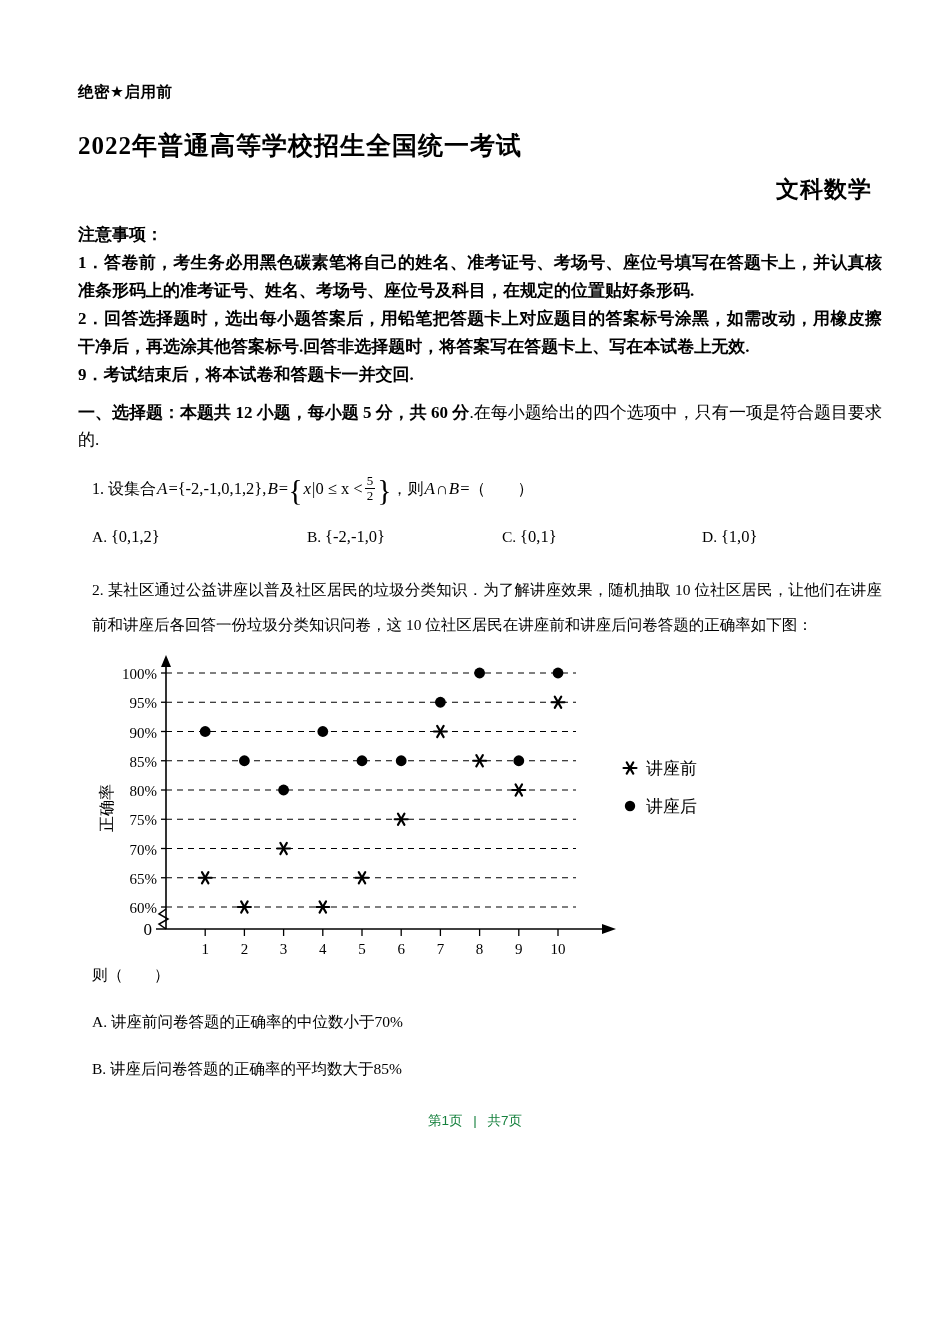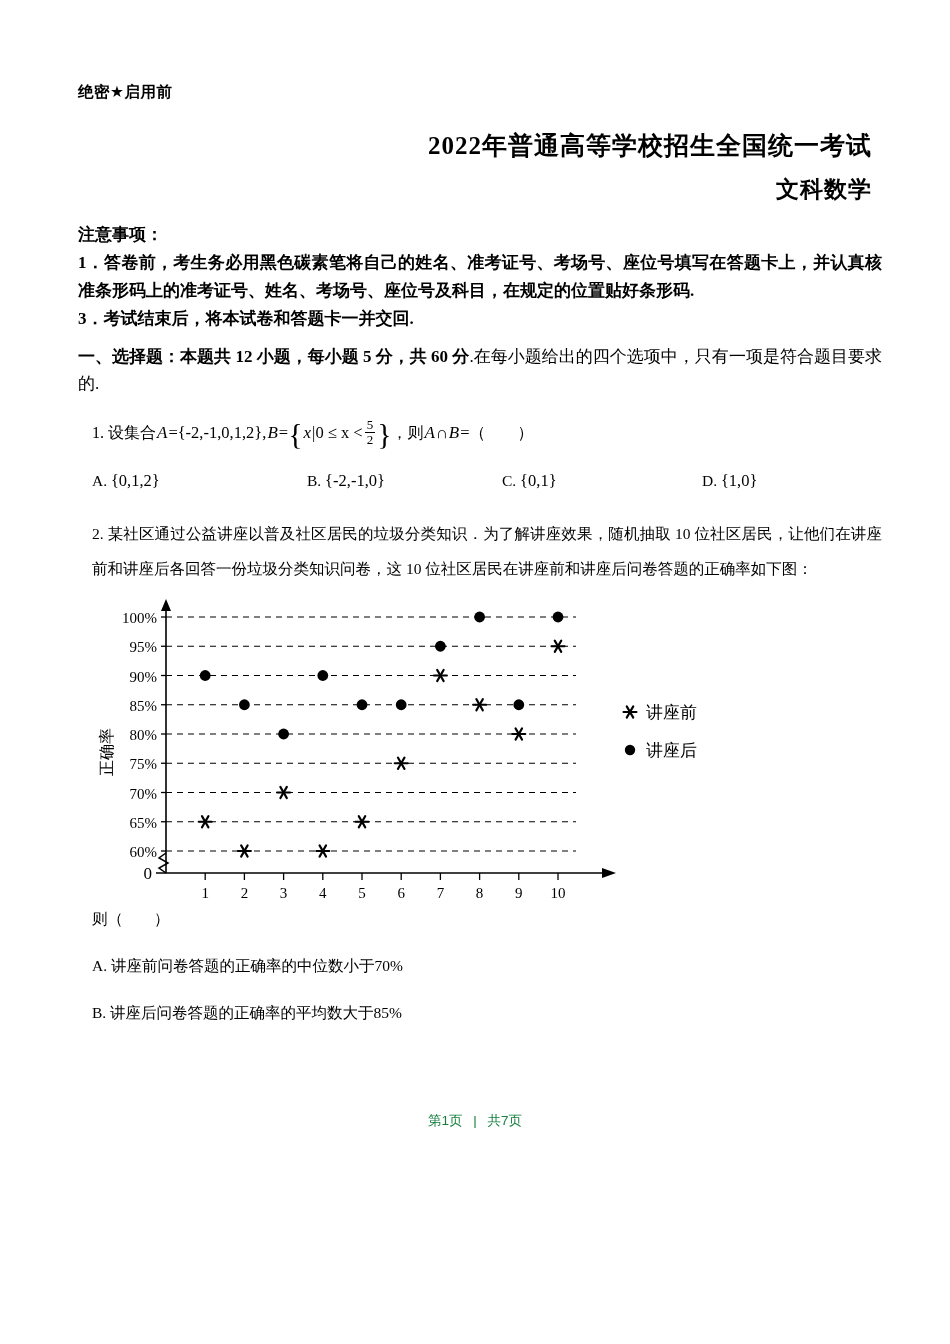--- a/index.html
+++ b/index.html
@@ -25,21 +25,21 @@
 
   
   .secret-line {
     font-family: "Liberation Sans", "DejaVu Sans", sans-serif;
     font-size: 15.5px;
     font-weight: bold;
     letter-spacing: 0.5px;
     margin-bottom: 26px;
   }
   .doc-title {
-    text-align: right;
+    text-align: left;
     font-size: 25px;
     font-weight: bold;
     letter-spacing: 1px;
     margin: 0 0 12px 0;
     padding-right: 10px;
   }
   .doc-subtitle {
     text-align: right;
     font-size: 23px;
     font-weight: bold;
@@ -155,21 +155,22 @@
 
 <div class="page">
 
   <div class="secret-line">绝密★启用前</div>
 
   <h1 class="doc-title">2022年普通高等学校招生全国统一考试</h1>
   <h2 class="doc-subtitle">文科数学</h2>
 
   <div class="notice-title">注意事项：</div>
   <div class="notice-item">1．答卷前，考生务必用黑色碳素笔将自己的姓名、准考证号、考场号、座位号填写在答题卡上，并认真核准条形码上的准考证号、姓名、考场号、座位号及科目，在规定的位置贴好条形码.</div>
-  <div class="notice-item">3．考试结束后，将本试卷和答题卡一并交回.</div>
+  <div class="notice-item">2．回答选择题时，选出每小题答案后，用铅笔把答题卡上对应题目的答案标号涂黑，如需改动，用橡皮擦干净后，再选涂其他答案标号.回答非选择题时，将答案写在答题卡上、写在本试卷上无效.</div>
+  <div class="notice-item">9．考试结束后，将本试卷和答题卡一并交回.</div>
 
   <div class="section-head">
     <b>一、选择题：</b><b>本题共 12 小题，每小题 5 分，共 60 分</b><span>.在每小题给出的四个选项中，只有一项是符合题目要求的.</span>
   </div>
 
   <div class="q1-line">
     <span class="q-num">1.</span>
     <span>设集合</span>
     <span class="mathit">A</span>
     <span class="mathrm">=</span>

